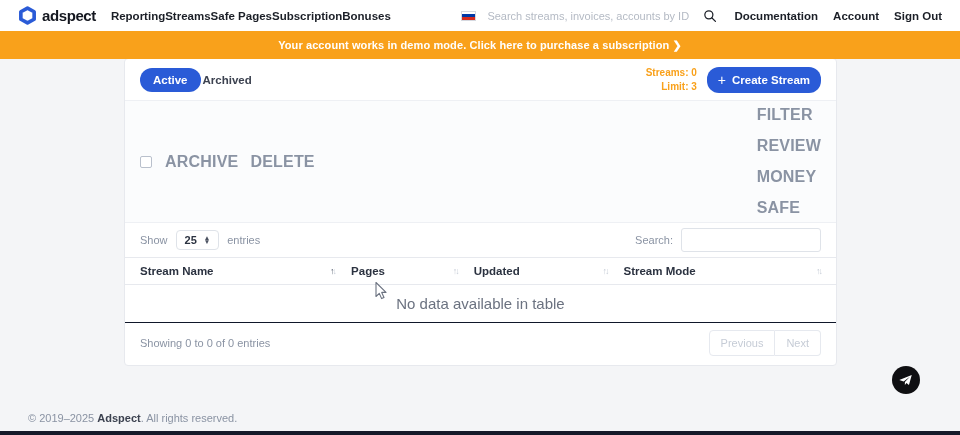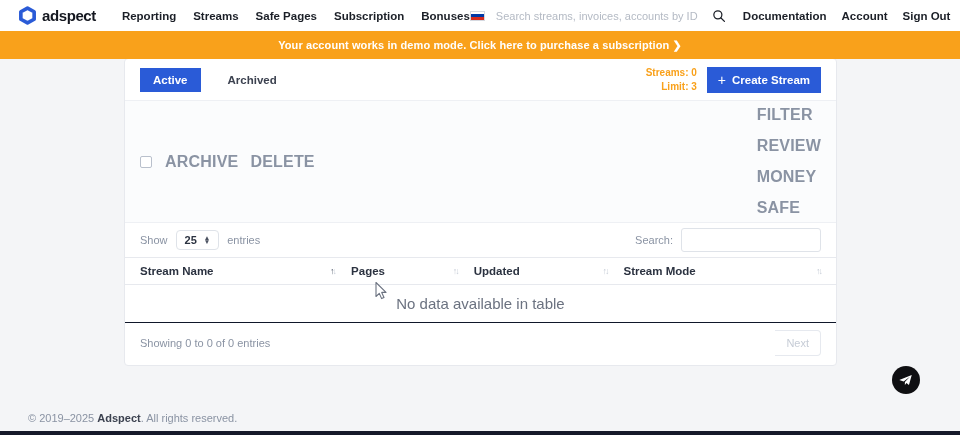--- a/index.html
+++ b/index.html
@@ -14,21 +14,21 @@
 
   
   .navbar {
     position: absolute; top: 0; left: 0; right: 0; height: 31px;
     background: #ffffff; display: flex; align-items: center;
     padding: 0 18px; z-index: 5;
   }
   .brand { display: flex; align-items: center; gap: 5px; cursor: pointer; }
   .brand-logo { width: 19px; height: 19px; display: block; }
   .brand-name { font-size: 15px; font-weight: 800; color: #14171f; letter-spacing: -0.4px; }
-  .nav-items { display: flex; gap: 17px; margin-left: 26px; }
+  .nav-items { display: flex; margin-left: 15px; }
   .nav-item { font-size: 11.5px; font-weight: 700; color: #1b1f27; cursor: pointer; white-space: nowrap; }
   .nav-right { margin-left: auto; display: flex; align-items: center; gap: 11px; }
   .flag { width: 15px; height: 10px; border: 0.5px solid #d6d9e0; display: flex; flex-direction: column; flex-shrink: 0; }
   .flag div { flex: 1; }
   .flag .w { background: #ffffff; } .flag .b { background: #0039a6; } .flag .r { background: #d52b1e; }
   .nav-search-input {
     border: none; outline: none; width: 205px; font-size: 11px;
     font-family: "Liberation Sans", sans-serif; color: #1b1f27; background: transparent;
   }
   .nav-search-input::placeholder { color: #b4bac4; }
@@ -42,23 +42,23 @@
     display: flex; align-items: center; justify-content: center; cursor: pointer;
     letter-spacing: 0.1px; z-index: 4;
   }
 
   
   .card {
     position: absolute; left: 124px; top: 58px; width: 713px;
     background: #ffffff; border: 1px solid #e7e9ee; border-radius: 4px;
   }
   .card-header { display: flex; align-items: center; padding: 7px 15px; }
-  .btn { border: none; border-radius: 0; font-family: "Liberation Sans", sans-serif; cursor: pointer; }
+  .btn { border: none; border-radius: 12px; font-family: "Liberation Sans", sans-serif; cursor: pointer; }
   .btn-blue { background: #2a5bd7; color: #ffffff; font-size: 11.5px; font-weight: 700; padding: 6px 13px; }
-  .tab-archived { margin-left: 27px; font-size: 11.5px; font-weight: 700; color: #3c4250; cursor: pointer; }
+  .tab-archived { margin-left: 2px; font-size: 11.5px; font-weight: 700; color: #3c4250; cursor: pointer; }
   .usage { margin-left: auto; margin-right: 10px; text-align: right; color: #f9a11b; font-size: 10px; font-weight: 700; line-height: 1.35; }
   .btn-create { display: flex; align-items: center; gap: 6px; padding: 6px 11px; }
   .btn-create .plus { font-size: 14px; font-weight: 400; line-height: 1; }
 
   .action-bar {
     display: flex; align-items: center; padding: 5px 15px;
     border-top: 1px solid #eef0f4; border-bottom: 1px solid #eef0f4;
     background: #fbfcfd; font-size: 16px; font-weight: 700; color: #8a93a3; letter-spacing: 0.2px;
   }
   .checkbox { width: 12px; height: 12px; border: 1px solid #b9c0cc; border-radius: 2px; background: #fff; margin-right: 13px; cursor: pointer; flex-shrink: 0; }
@@ -223,20 +223,21 @@
       <span>Stream Mode</span>
       <span class="sort"><span class="dim">↑</span><span class="dim">↓</span></span>
     </div>
   </div>
 
   <div class="empty-row">No data available in table</div>
 
   <div class="card-footer">
     <span>Showing 0 to 0 of 0 entries</span>
     <div class="pagination">
+      <button class="page-btn page-prev">Previous</button>
       <button class="page-btn page-next">Next</button>
     </div>
   </div>
 
 </div>
 
 <div class="telegram-fab">
   <svg viewBox="0 0 24 24">
     <path d="M22 3 L2 11 L9 13.5 L19 6 L11 14.5 L11 19 L13.5 16 L17.5 19 Z" fill="#ffffff"></path>
   </svg>

